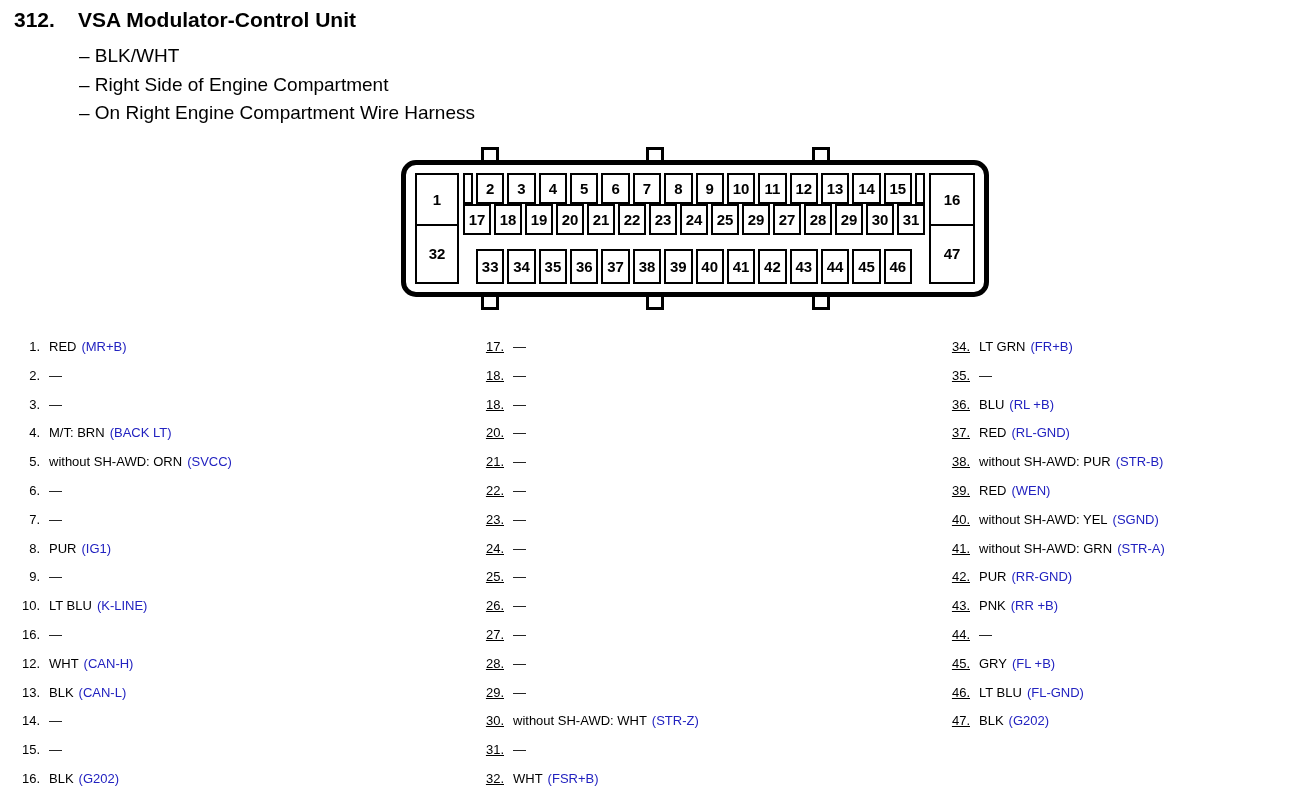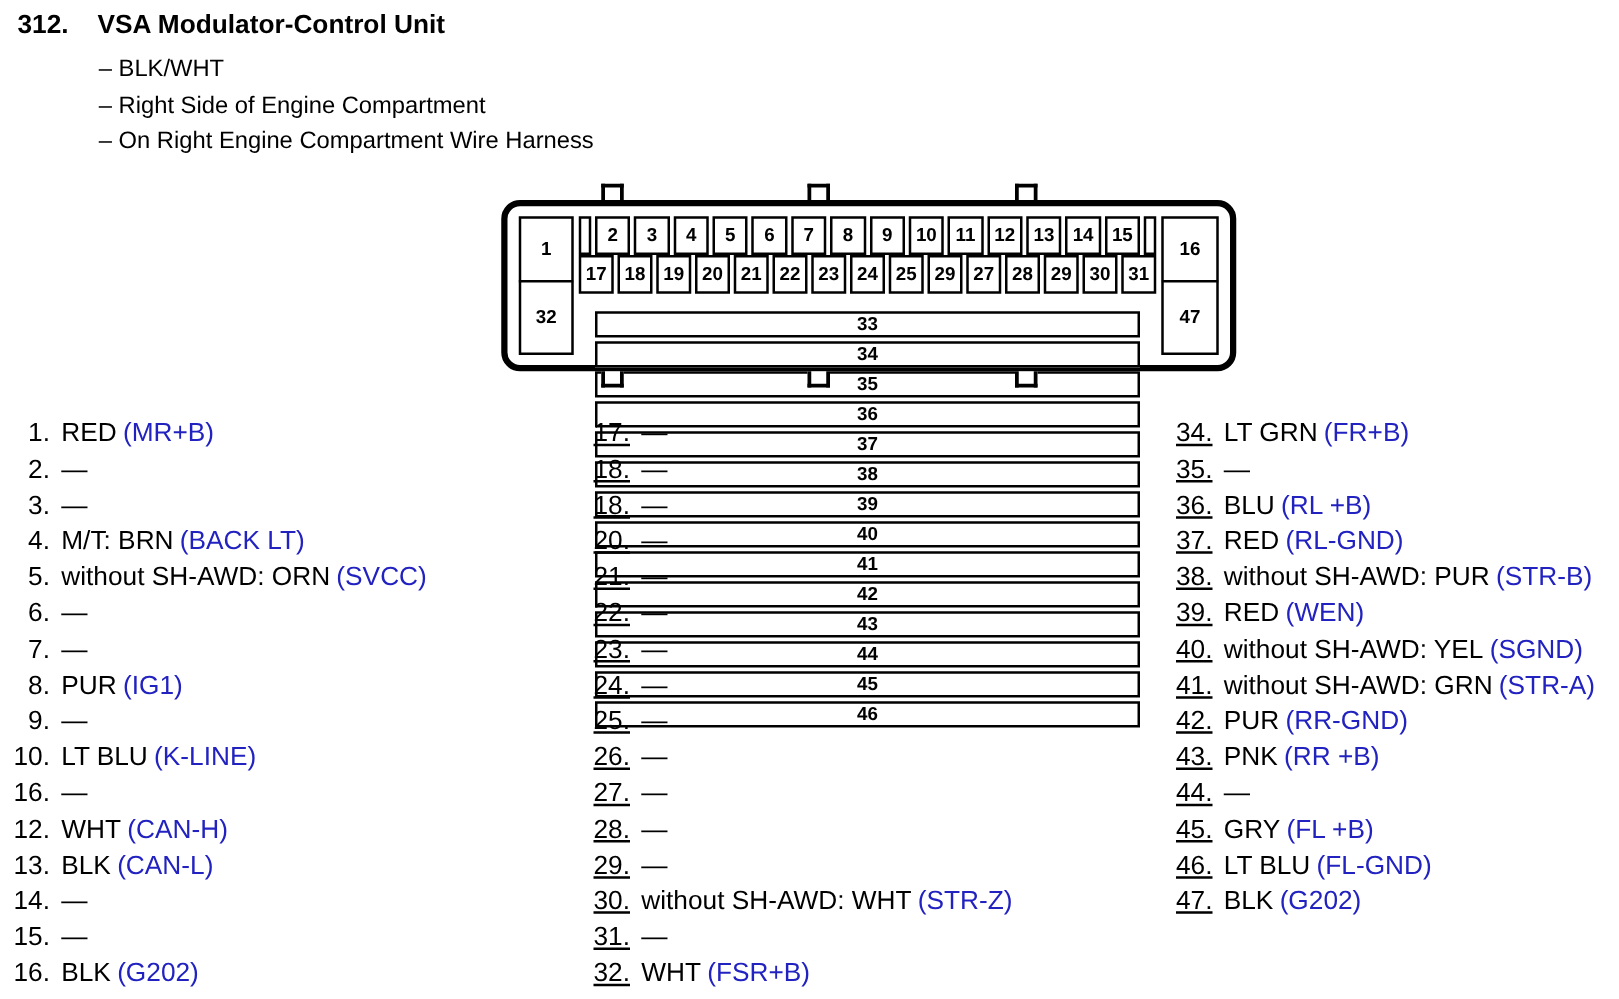--- a/index.html
+++ b/index.html
@@ -43,30 +43,30 @@
     display:flex;align-items:center;justify-content:center;
     font-weight:bold;font-size:15px;
   }
   .bigcell.a{flex:52 1 0;}
   .bigcell.b{flex:59 1 0;margin-top:-2.5px;}
 
   .mid-col{flex:1;display:flex;flex-direction:column;}
   .crow{display:flex;gap:3px;}
   .crow.r1{height:31px;}
   .crow.r2{height:31px;text-align:right;}
-  .crow.r3{height:35px;margin:auto 13px 0 13px;flex-direction:column;}
+  .crow.r3{height:35px;margin:auto 13px 0 13px;}
   .ccell{
     flex:1 1 0;border:2.5px solid #000;box-sizing:border-box;background:#fff;
     display:flex;align-items:center;justify-content:center;
     font-weight:bold;font-size:15px;
   }
   .ccell.spacer{flex:0 0 10px;}
 
   
-  .pin-col{position:absolute;top:333px;font-size:21px;line-height:28.8px;white-space:nowrap;}
+  .pin-col{position:absolute;top:333px;font-size:13px;line-height:28.8px;white-space:nowrap;}
   .pin-col.c1{left:10px;}
   .pin-col.c2{left:470px;}
   .pin-col.c3{left:936px;}
   .pin-row{height:28.8px;}
   .pin-num{display:inline-block;text-align:right;margin-right:9px;}
   .c1 .pin-num{width:30px;}
   .c2 .pin-num,.c3 .pin-num{width:34px;text-decoration:underline;}
   .pin-signal{color:var(--signal-blue);margin-left:5px;}
 </style>
 </head>

